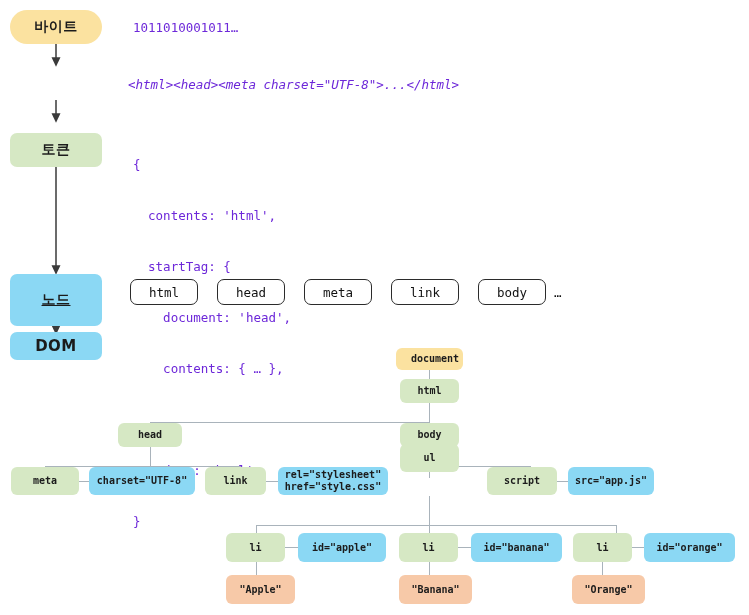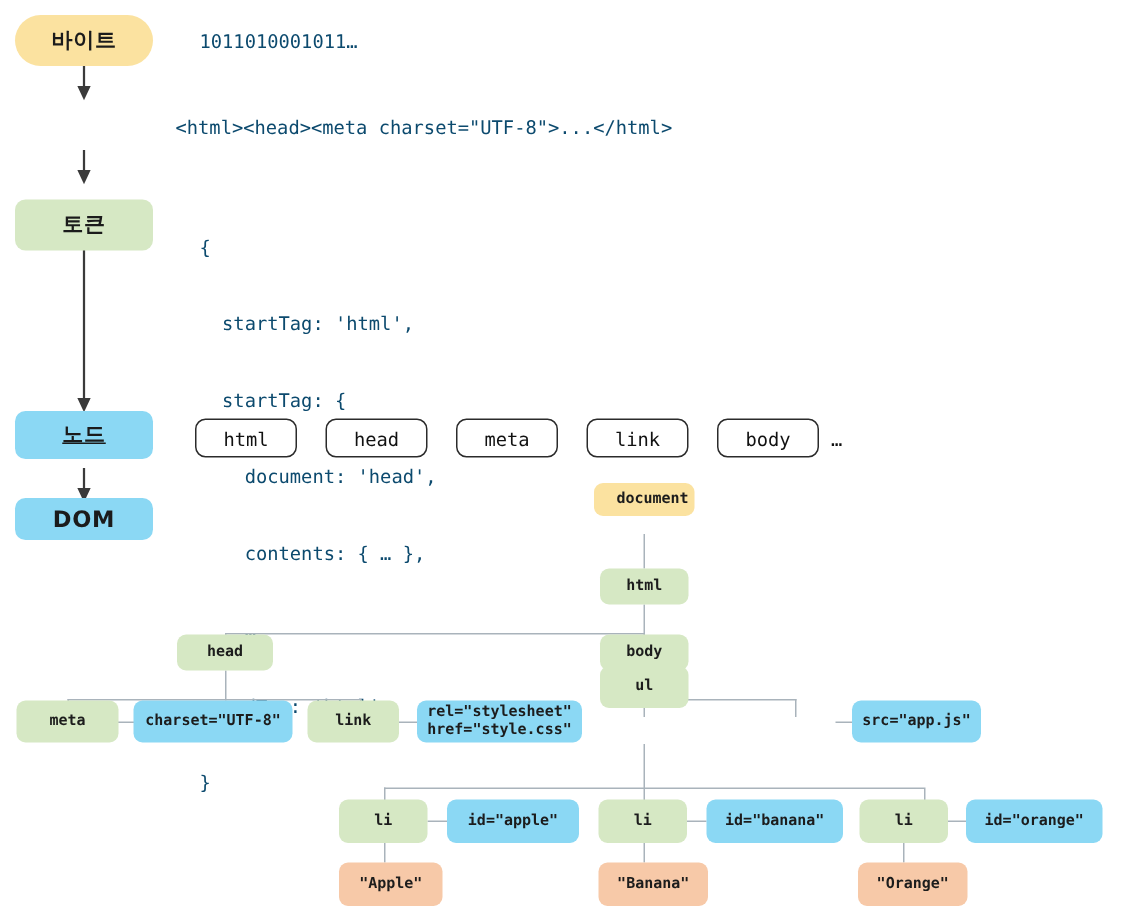--- a/index.html
+++ b/index.html
@@ -34,21 +34,21 @@
   }
   .stage-yellow { background: #fbe2a0; border-radius: 17px; }
   .stage-green  { background: #d6e8c4; }
   .stage-blue   { background: #8bd8f4; }
 
   
   .sample {
     position: absolute;
     font-family: "DejaVu Sans Mono", monospace;
     font-size: 12.5px;
-    color: #0c4a6e;
+    color: #6d28d9;
     white-space: pre;
     line-height: 17px;
   }
 
   
   .node-pill {
     position: absolute;
     height: 24px;
     border: 1.4px solid #2b2b2b;
     border-radius: 7px;
@@ -123,35 +123,35 @@
 
   <div class="stage-box stage-yellow" style="left:10px; top:10px; width:92px; height:34px;">
     <span>바이트</span>
   </div>
 
 
   <div class="stage-box stage-green" style="left:10px; top:133px; width:92px; height:34px;">
     <span>토큰</span>
   </div>
 
-  <div class="stage-box stage-blue" style="left:10px; top:274px; width:92px; height:32px;text-decoration:underline;">
+  <div class="stage-box stage-blue" style="left:10px; top:274px; width:92px; height:52px;text-decoration:underline;">
     <span>노드</span>
   </div>
 
   <div class="stage-box stage-blue" style="left:10px; top:332px; width:92px; height:28px; font-size:15px;">
     <span>DOM</span>
   </div>
 
   <div class="sample" style="left:133px; top:19px;">1011010001011…</div>
 
-  <div class="sample" style="left:117px; top:76px;">&lt;html&gt;&lt;head&gt;&lt;meta charset="UTF-8"&gt;...&lt;/html&gt;</div>
+  <div class="sample" style="left:128px; top:76px;font-style:italic;">&lt;html&gt;&lt;head&gt;&lt;meta charset="UTF-8"&gt;...&lt;/html&gt;</div>
 
   <div class="sample" style="left:133px; top:122px;">
     <div>{</div>
-    <div>  startTag: 'html',</div>
+    <div>  contents: 'html',</div>
     <div>  startTag: {</div>
     <div>    document: 'head',</div>
     <div>    contents: { … },</div>
     <div>    …</div>
     <div>  endTag: 'html'</div>
     <div>}</div>
   </div>
 
   <div class="node-pill" style="left:130px; top:279px; width:66px;">
     <span>html</span>
@@ -200,21 +200,21 @@
   <div class="conn conn-v" style="left:616px; top:525px; height:20px;"></div>
 
   <div class="conn conn-h" style="left:285px; top:547px; width:13px;"></div>
   <div class="conn conn-h" style="left:458px; top:547px; width:13px;"></div>
   <div class="conn conn-h" style="left:631px; top:547px; width:13px;"></div>
 
   <div class="conn conn-v" style="left:256px; top:562px; height:13px;"></div>
   <div class="conn conn-v" style="left:429px; top:562px; height:13px;"></div>
   <div class="conn conn-v" style="left:602px; top:562px; height:13px;"></div>
 
-  <div class="tnode t-doc" style="left:396px; top:322px; width:67px; height:22px;padding-left:15px;">
+  <div class="tnode t-doc" style="left:396px; top:348px; width:67px; height:22px;padding-left:15px;">
     <span>document</span>
   </div>
 
   <div class="tnode t-elem" style="left:400px; top:379px; width:59px; height:24px;">
     <span>html</span>
   </div>
 
   <div class="tnode t-elem" style="left:118px; top:423px; width:64px; height:24px;">
     <span>head</span>
   </div>
@@ -237,20 +237,23 @@
 
   <div class="tnode t-attr" style="left:278px; top:467px; width:110px; height:28px; flex-direction:column; justify-content:center;">
     <span>rel="stylesheet"</span>
     <span>href="style.css"</span>
   </div>
 
   <div class="tnode t-elem" style="left:400px; top:444px; width:59px; height:28px;">
     <span>ul</span>
   </div>
 
+  <div class="tnode t-elem" style="left:487px; top:467px; width:70px; height:28px;">
+    <span>script</span>
+  </div>
 
   <div class="tnode t-attr" style="left:568px; top:467px; width:86px; height:28px;">
     <span>src="app.js"</span>
   </div>
 
   <div class="tnode t-elem" style="left:226px; top:533px; width:59px; height:29px;">
     <span>li</span>
   </div>
   <div class="tnode t-attr" style="left:298px; top:533px; width:88px; height:29px;">
     <span>id="apple"</span>

